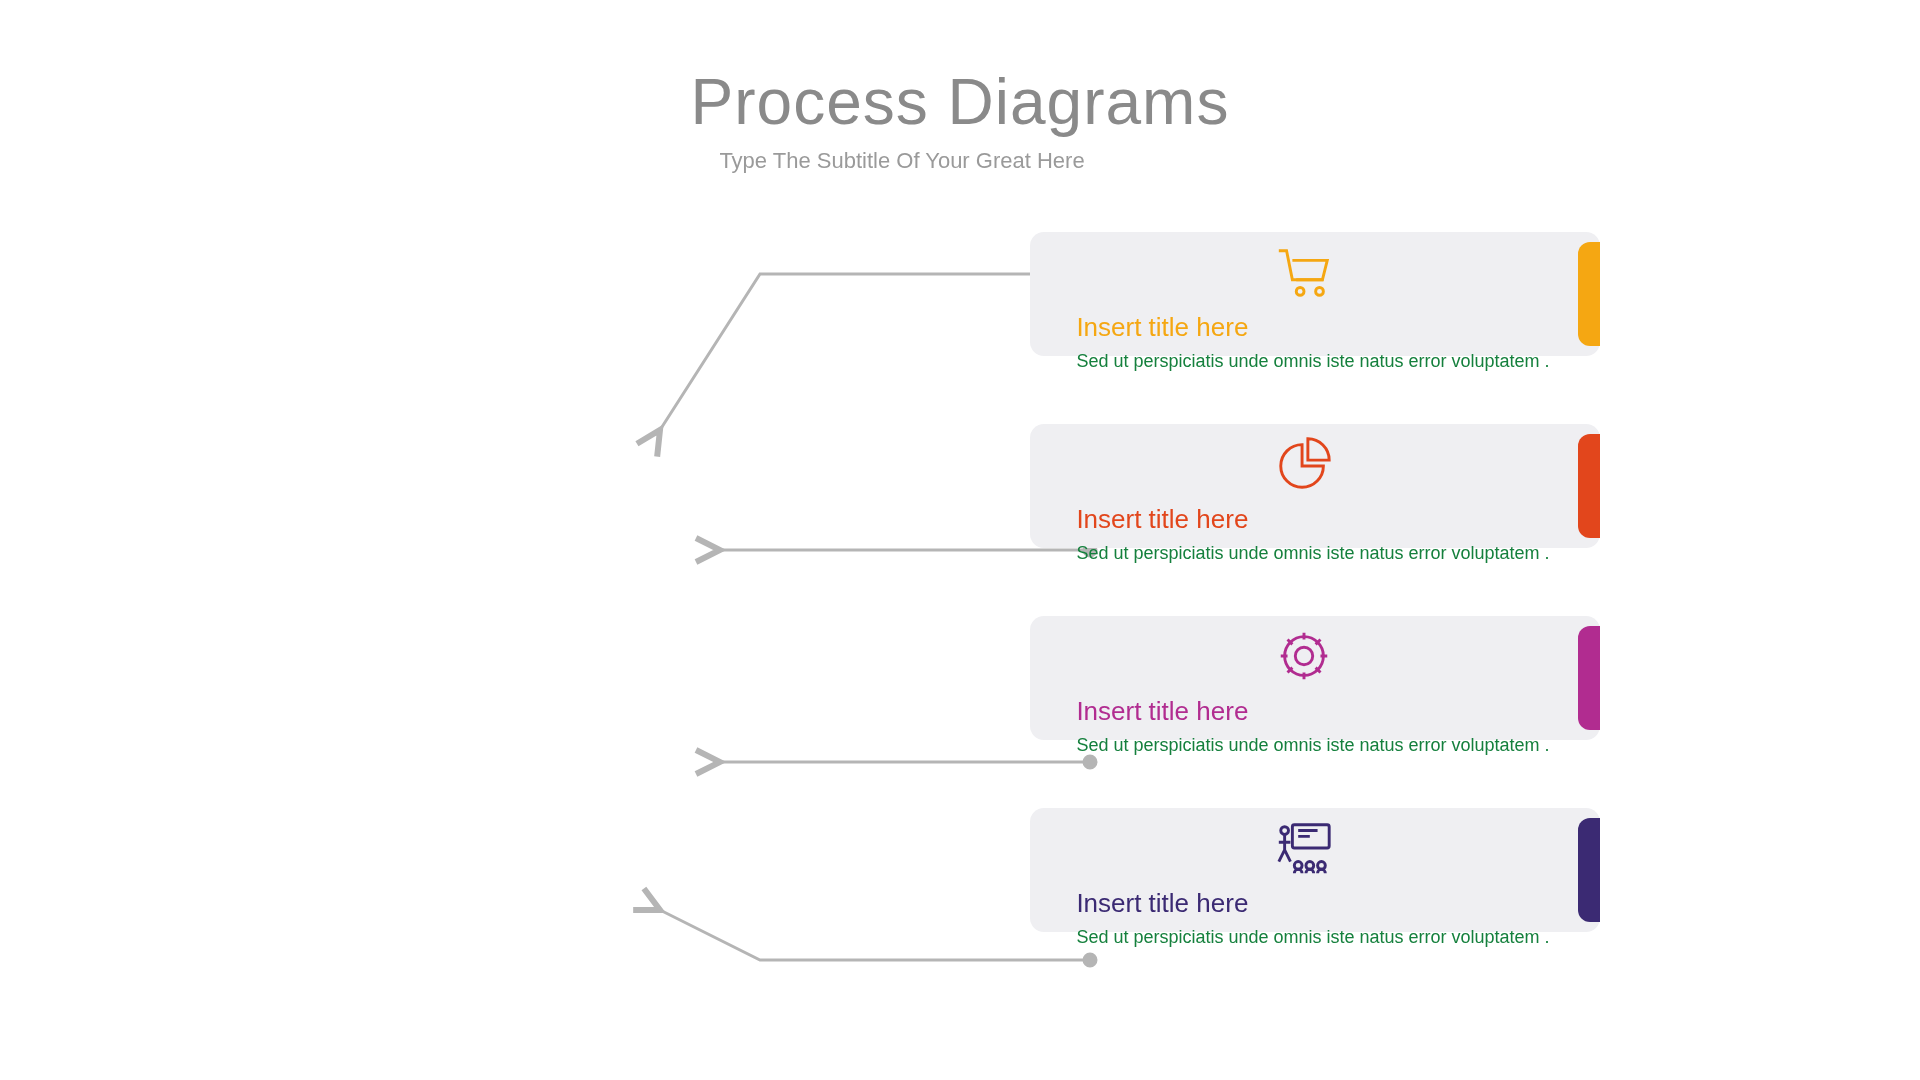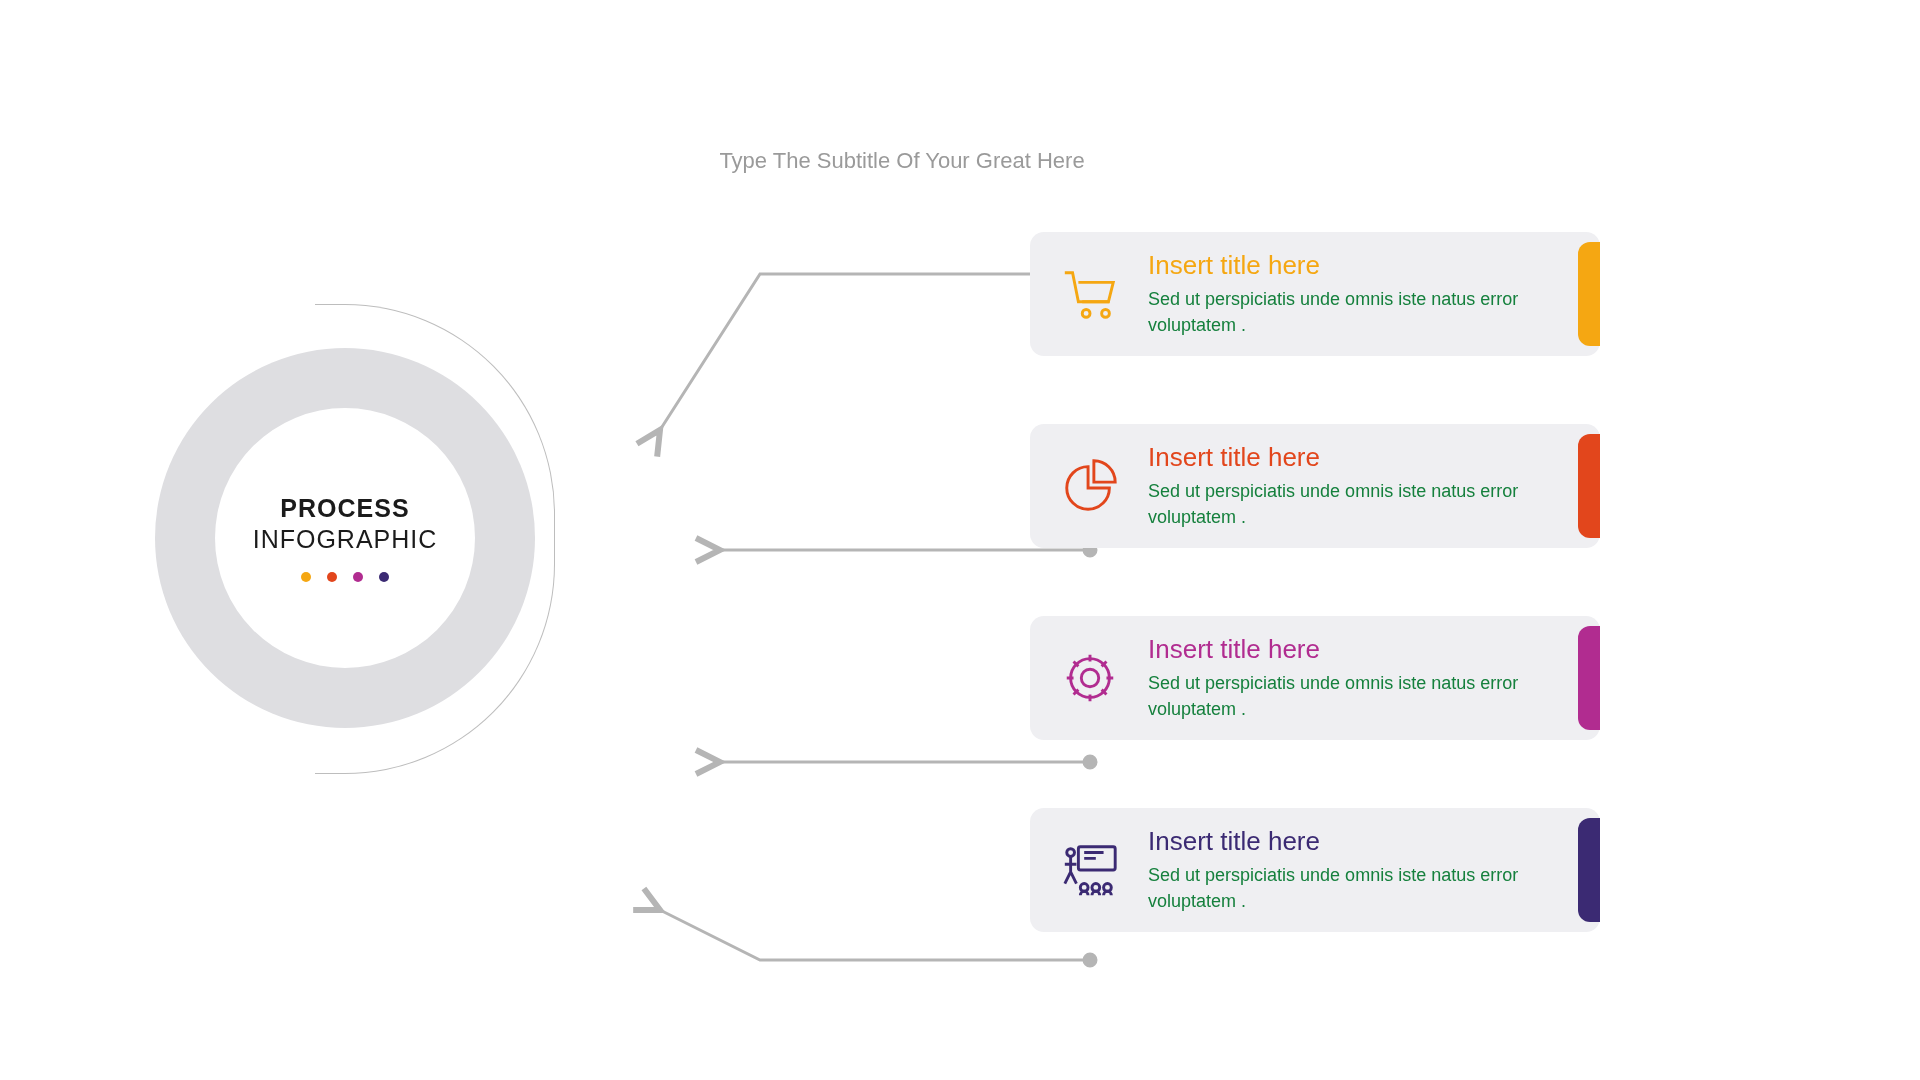--- a/index.html
+++ b/index.html
@@ -2,21 +2,21 @@
 <html><head>
 <meta charset="utf-8">
 <style>
   * { box-sizing: border-box; margin: 0; padding: 0; }
   html, body { width: 1920px; height: 1080px; font-family: Arial, Helvetica, sans-serif; background: #fff; overflow: hidden; }
   .slide { position: relative; width: 1920px; height: 1080px; }
   .title { position: absolute; top: 65px; left: 0; width: 1920px; text-align: center; font-size: 64px; color: #8a8a8a; font-weight: 400; letter-spacing: 1px; }
   .subtitle { position: absolute; top: 148px; left: 0; width: 1804px; text-align: center; font-size: 22px; color: #9a9a9a; }
   
   .cards { position: absolute; right: 320px; top: 232px; width: 570px; }
-  .card { position: relative; background: #efeff2; border-radius: 14px; height: 124px; margin-bottom: 68px; display: flex; align-items: center; padding: 0 24px 0 20px; }
+  .card { position: relative; background: #efeff2; border-radius: 14px; height: 124px; margin-bottom: 68px; display: flex; align-items: center; padding: 0 24px 0 20px; flex-direction: column; }
   .card:last-child { margin-bottom: 0; }
   .card-icon { width: 80px; height: 80px; display: flex; align-items: center; justify-content: center; flex-shrink: 0; margin-right: 18px; }
   .card-text { flex: 1; }
   .card-title { font-size: 26px; font-weight: 500; margin-bottom: 6px; }
   .card-desc { font-size: 18px; color: #15803d; line-height: 1.4; }
   .card-tab { position: absolute; right: 0; top: 10px; bottom: 10px; width: 22px; border-top-left-radius: 12px; border-bottom-left-radius: 12px; }
   
   .circle-wrap { position: absolute; left: 185px; top: 308px; width: 520px; height: 520px; }
   .outer-arc { position: absolute; left: 160px; top: -4px; width: 210px; height: 470px; border: 1px solid #bdbdbd; border-left: none; border-top-left-radius: 0; border-bottom-left-radius: 0; border-top-right-radius: 235px; border-bottom-right-radius: 235px; }
   .outer-arc .top-flat { position:absolute; left:-30px; top:-1px; width:30px; height:1px; border-top:1px solid #bdbdbd; }
@@ -28,20 +28,21 @@
   .center-line2 { font-size: 25px; font-weight: 400; letter-spacing: 1px; color: #1b1b1b; margin-top: 2px; }
   .dots { display: flex; gap: 16px; margin-top: 18px; }
   .dot { width: 10px; height: 10px; border-radius: 50%; }
   
   .connectors { position: absolute; left: 0; top: 0; width: 1920px; height: 1080px; pointer-events: none; }
 </style>
 </head>
 <body>
 
 <div class="slide">
+  <div class="title">Process Diagrams</div>
   <div class="subtitle">Type The Subtitle Of Your Great Here</div>
 
   <svg class="connectors" viewBox="0 0 1920 1080">
     <defs>
       <marker id="arrow" markerWidth="12" markerHeight="12" refX="2" refY="5" orient="auto">
         <path d="M10,1 L2,5 L10,9" fill="none" stroke="#b5b5b5" stroke-width="2"></path>
       </marker>
     </defs>
 
     <g stroke="#b5b5b5" stroke-width="3" fill="#b5b5b5">
@@ -58,37 +59,20 @@
       <circle cx="1090" cy="762" r="6"></circle>
       <path d="M1090,762 L720,762" fill="none" marker-end="url(#arrow)"></path>
     </g>
 
     <g stroke="#b5b5b5" stroke-width="3" fill="#b5b5b5">
       <circle cx="1090" cy="960" r="6"></circle>
       <path d="M1090,960 L760,960 L660,910" fill="none" marker-end="url(#arrow)"></path>
     </g>
   </svg>
 
-  <div class="circle-wrap">
-    <div class="outer-arc">
-      <div class="top-flat"></div>
-        <div class="bot-flat"></div>
-    </div>
-    <div class="ring"></div>
-    <div class="center-text">
-      <div class="center-line1">PROCESS</div>
-      <div class="center-line2">INFOGRAPHIC</div>
-      <div class="dots">
-        <div class="dot" style="background:#f5a712"></div>
-        <div class="dot" style="background:#e2461c"></div>
-        <div class="dot" style="background:#b12c90"></div>
-        <div class="dot" style="background:#3b2a73"></div>
-      </div>
-    </div>
-  </div>
 
   <div class="cards">
 
     <div class="card">
       <div class="card-icon">
         <svg width="62" height="62" viewBox="0 0 64 64" fill="none" stroke-width="3" stroke="#f5a712">
           <path d="M6 10h8l6 30h32"></path>
             <path d="M20 20h36l-5 20H24"></path>
           <circle cx="28" cy="52" r="4"></circle>
             <circle cx="48" cy="52" r="4"></circle>

